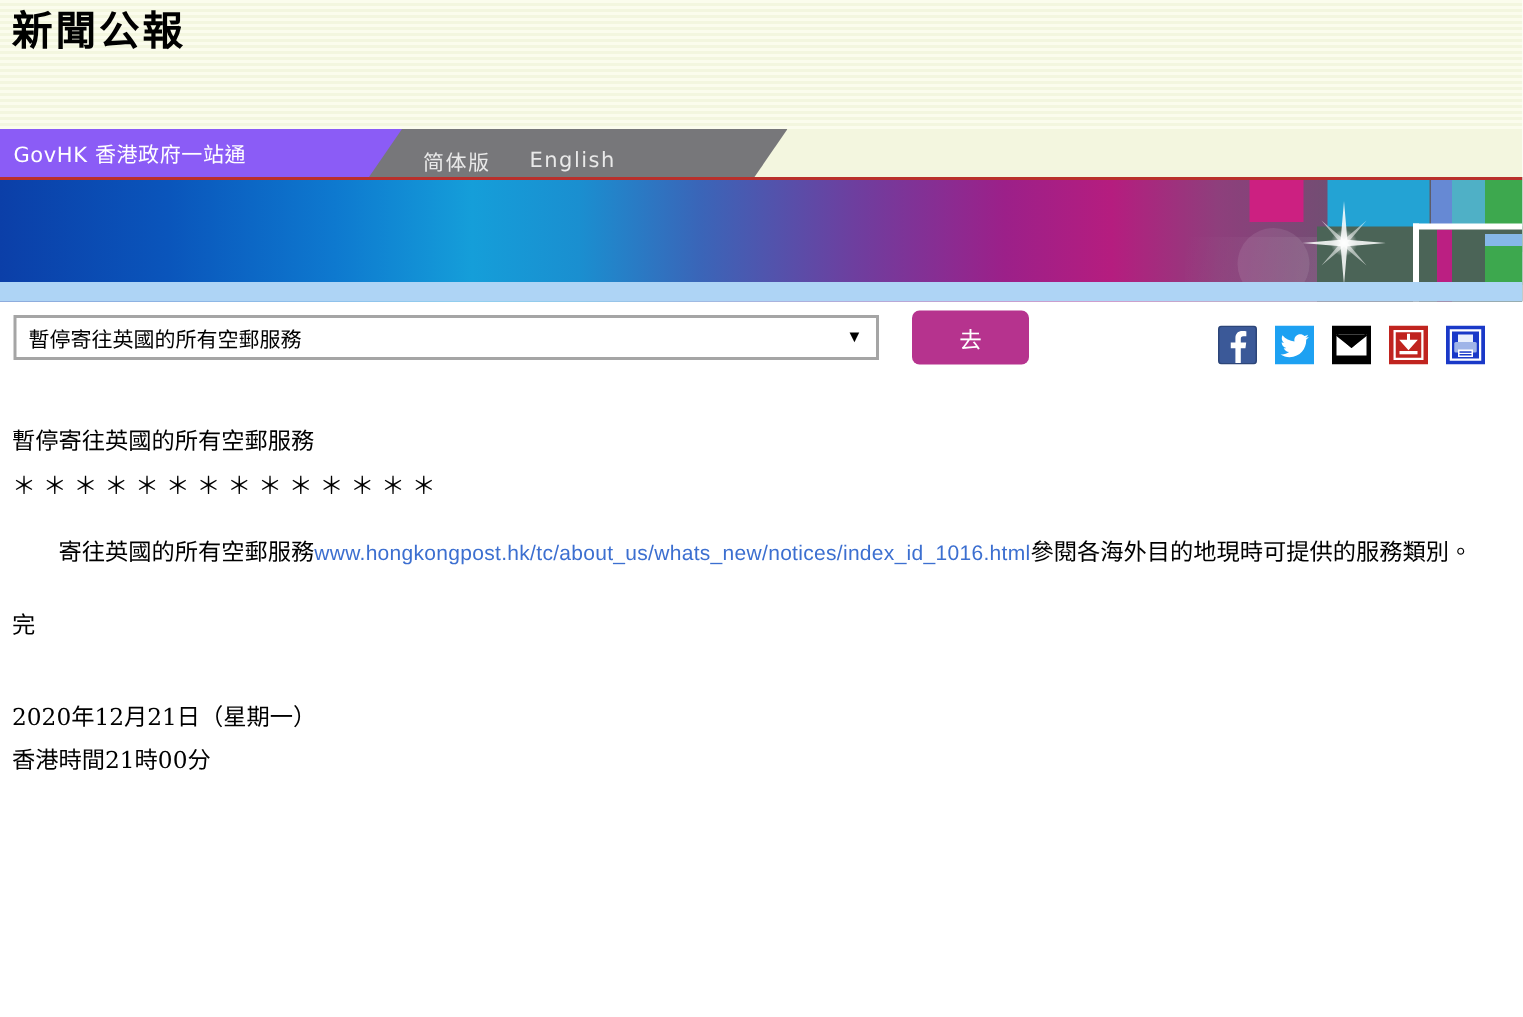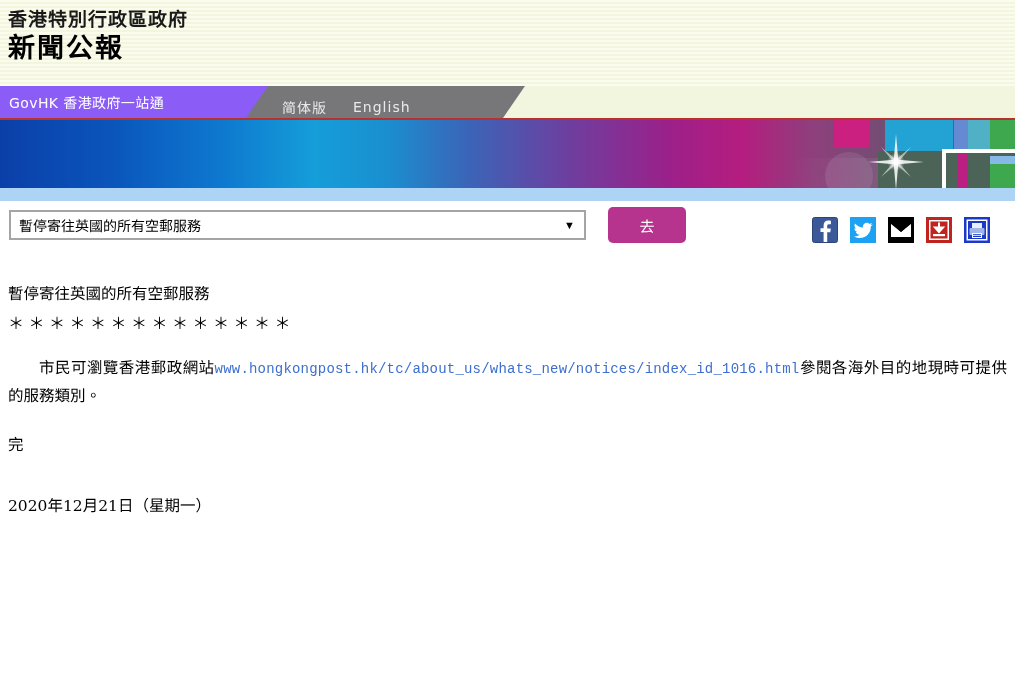--- a/index.html
+++ b/index.html
@@ -300,36 +300,35 @@
     text-align: justify;
   }
   .article p.plain {
     margin: 22px 0 0 0;
   }
   .article p.tight {
     margin: 2px 0 0 0;
   }
   .article .url-link {
     color: #3c6fd0;
-    font-family: Liberation Mono, monospace;
+    font-family: Liberation Sans, sans-serif;
     font-size: 14px;
     letter-spacing: 0.2px;
     text-decoration: none;
     cursor: pointer;
   }
   .article .date-line {
     margin: 34px 0 0 0;
   }
 </style>
 </head>
 <body>
 
 <div class="site-header">
   <div class="header-titles">
-    <div class="header-line1">香港特別行政區政府</div>
     <div class="header-line2">新聞公報</div>
   </div>
 </div>
 
 <div class="nav-bar">
   <div class="nav-grey"></div>
   <div class="nav-red">
     <span class="nav-red-label">GovHK 香港政府一站通</span>
   </div>
   <div class="nav-links">
@@ -415,18 +414,19 @@
     </svg>
 
   </div>
 </div>
 
 <div class="article">
   <div class="headline">暫停寄往英國的所有空郵服務</div>
   <div class="stars">＊＊＊＊＊＊＊＊＊＊＊＊＊＊</div>
 
 
-  <p class="para"><span>市民可瀏覽香港郵政網站</span><a class="url-link">www.hongkongpost.hk/tc/about_us/whats_new/notices/index_id_1016.html</a><span>參閱各海外目的地現時可提供的服務類別。</span></p>
+  <p class="para"><span>寄往英國的所有空郵服務</span><a class="url-link">www.hongkongpost.hk/tc/about_us/whats_new/notices/index_id_1016.html</a><span>參閱各海外目的地現時可提供的服務類別。</span></p>
 
   <p class="plain">完</p>
 
   <p class="date-line">2020年12月21日（星期一）</p>
+  <p class="tight">香港時間21時00分</p>
 </div>
 
 </body></html>

